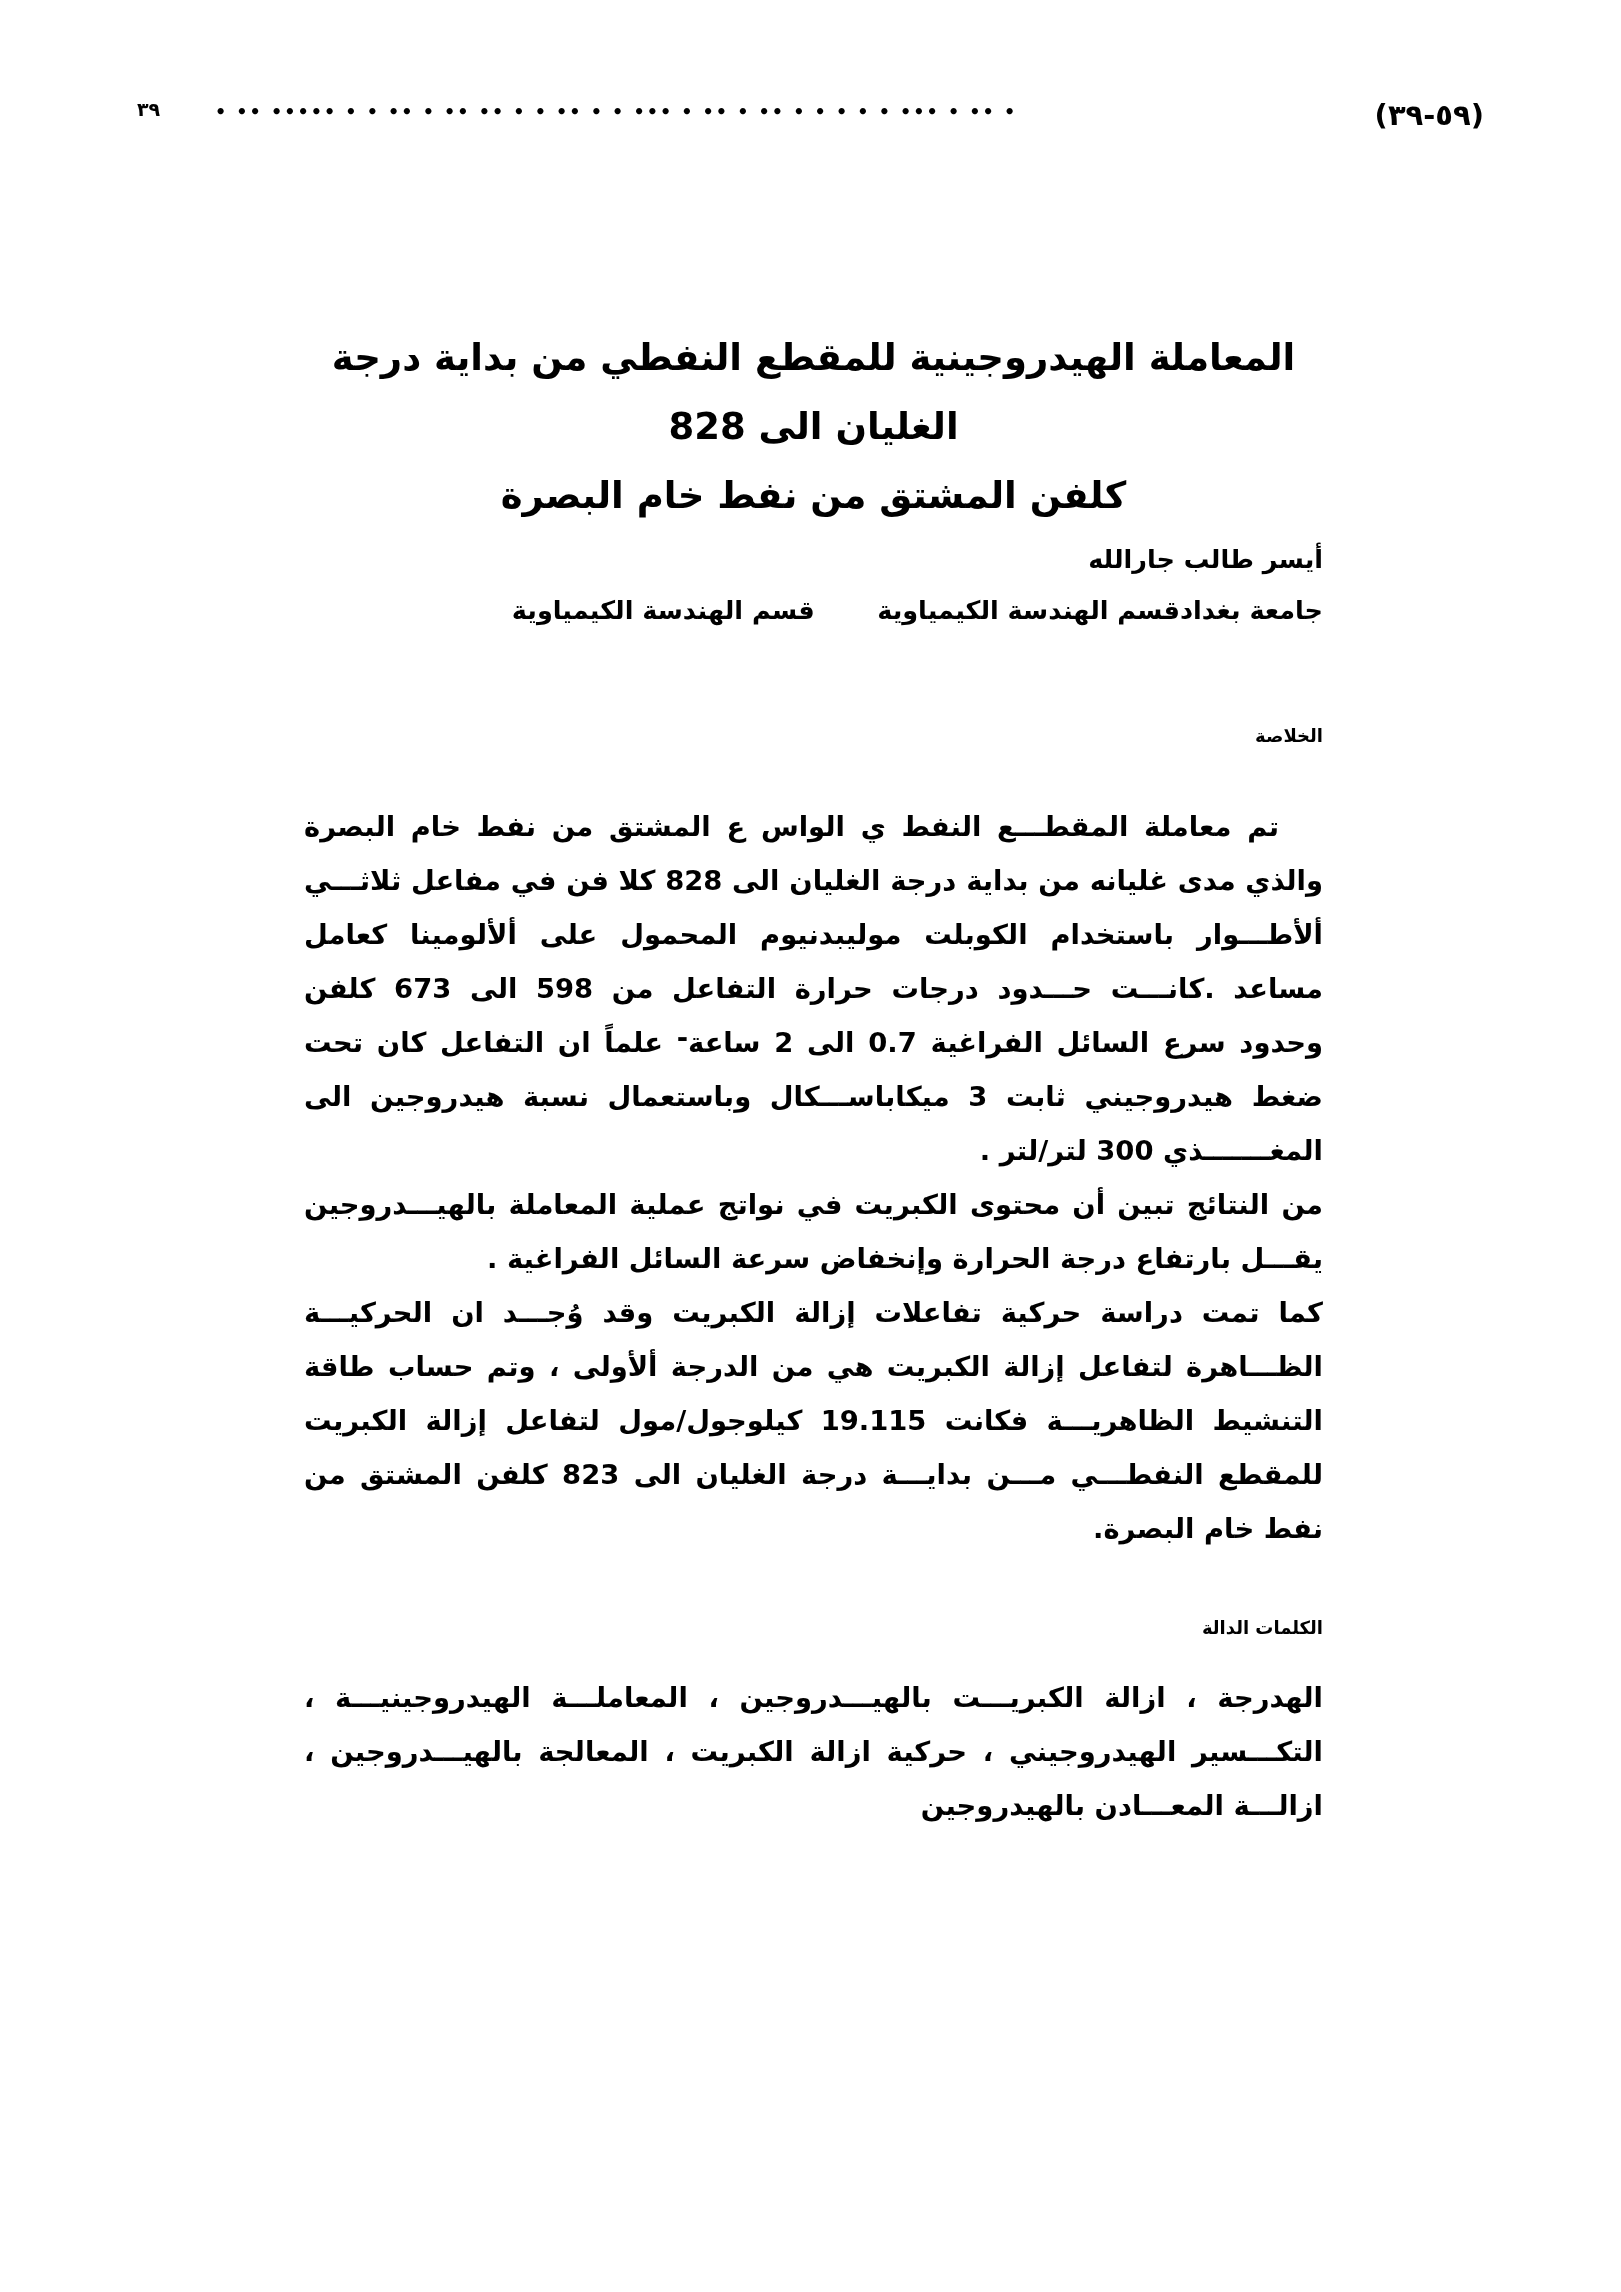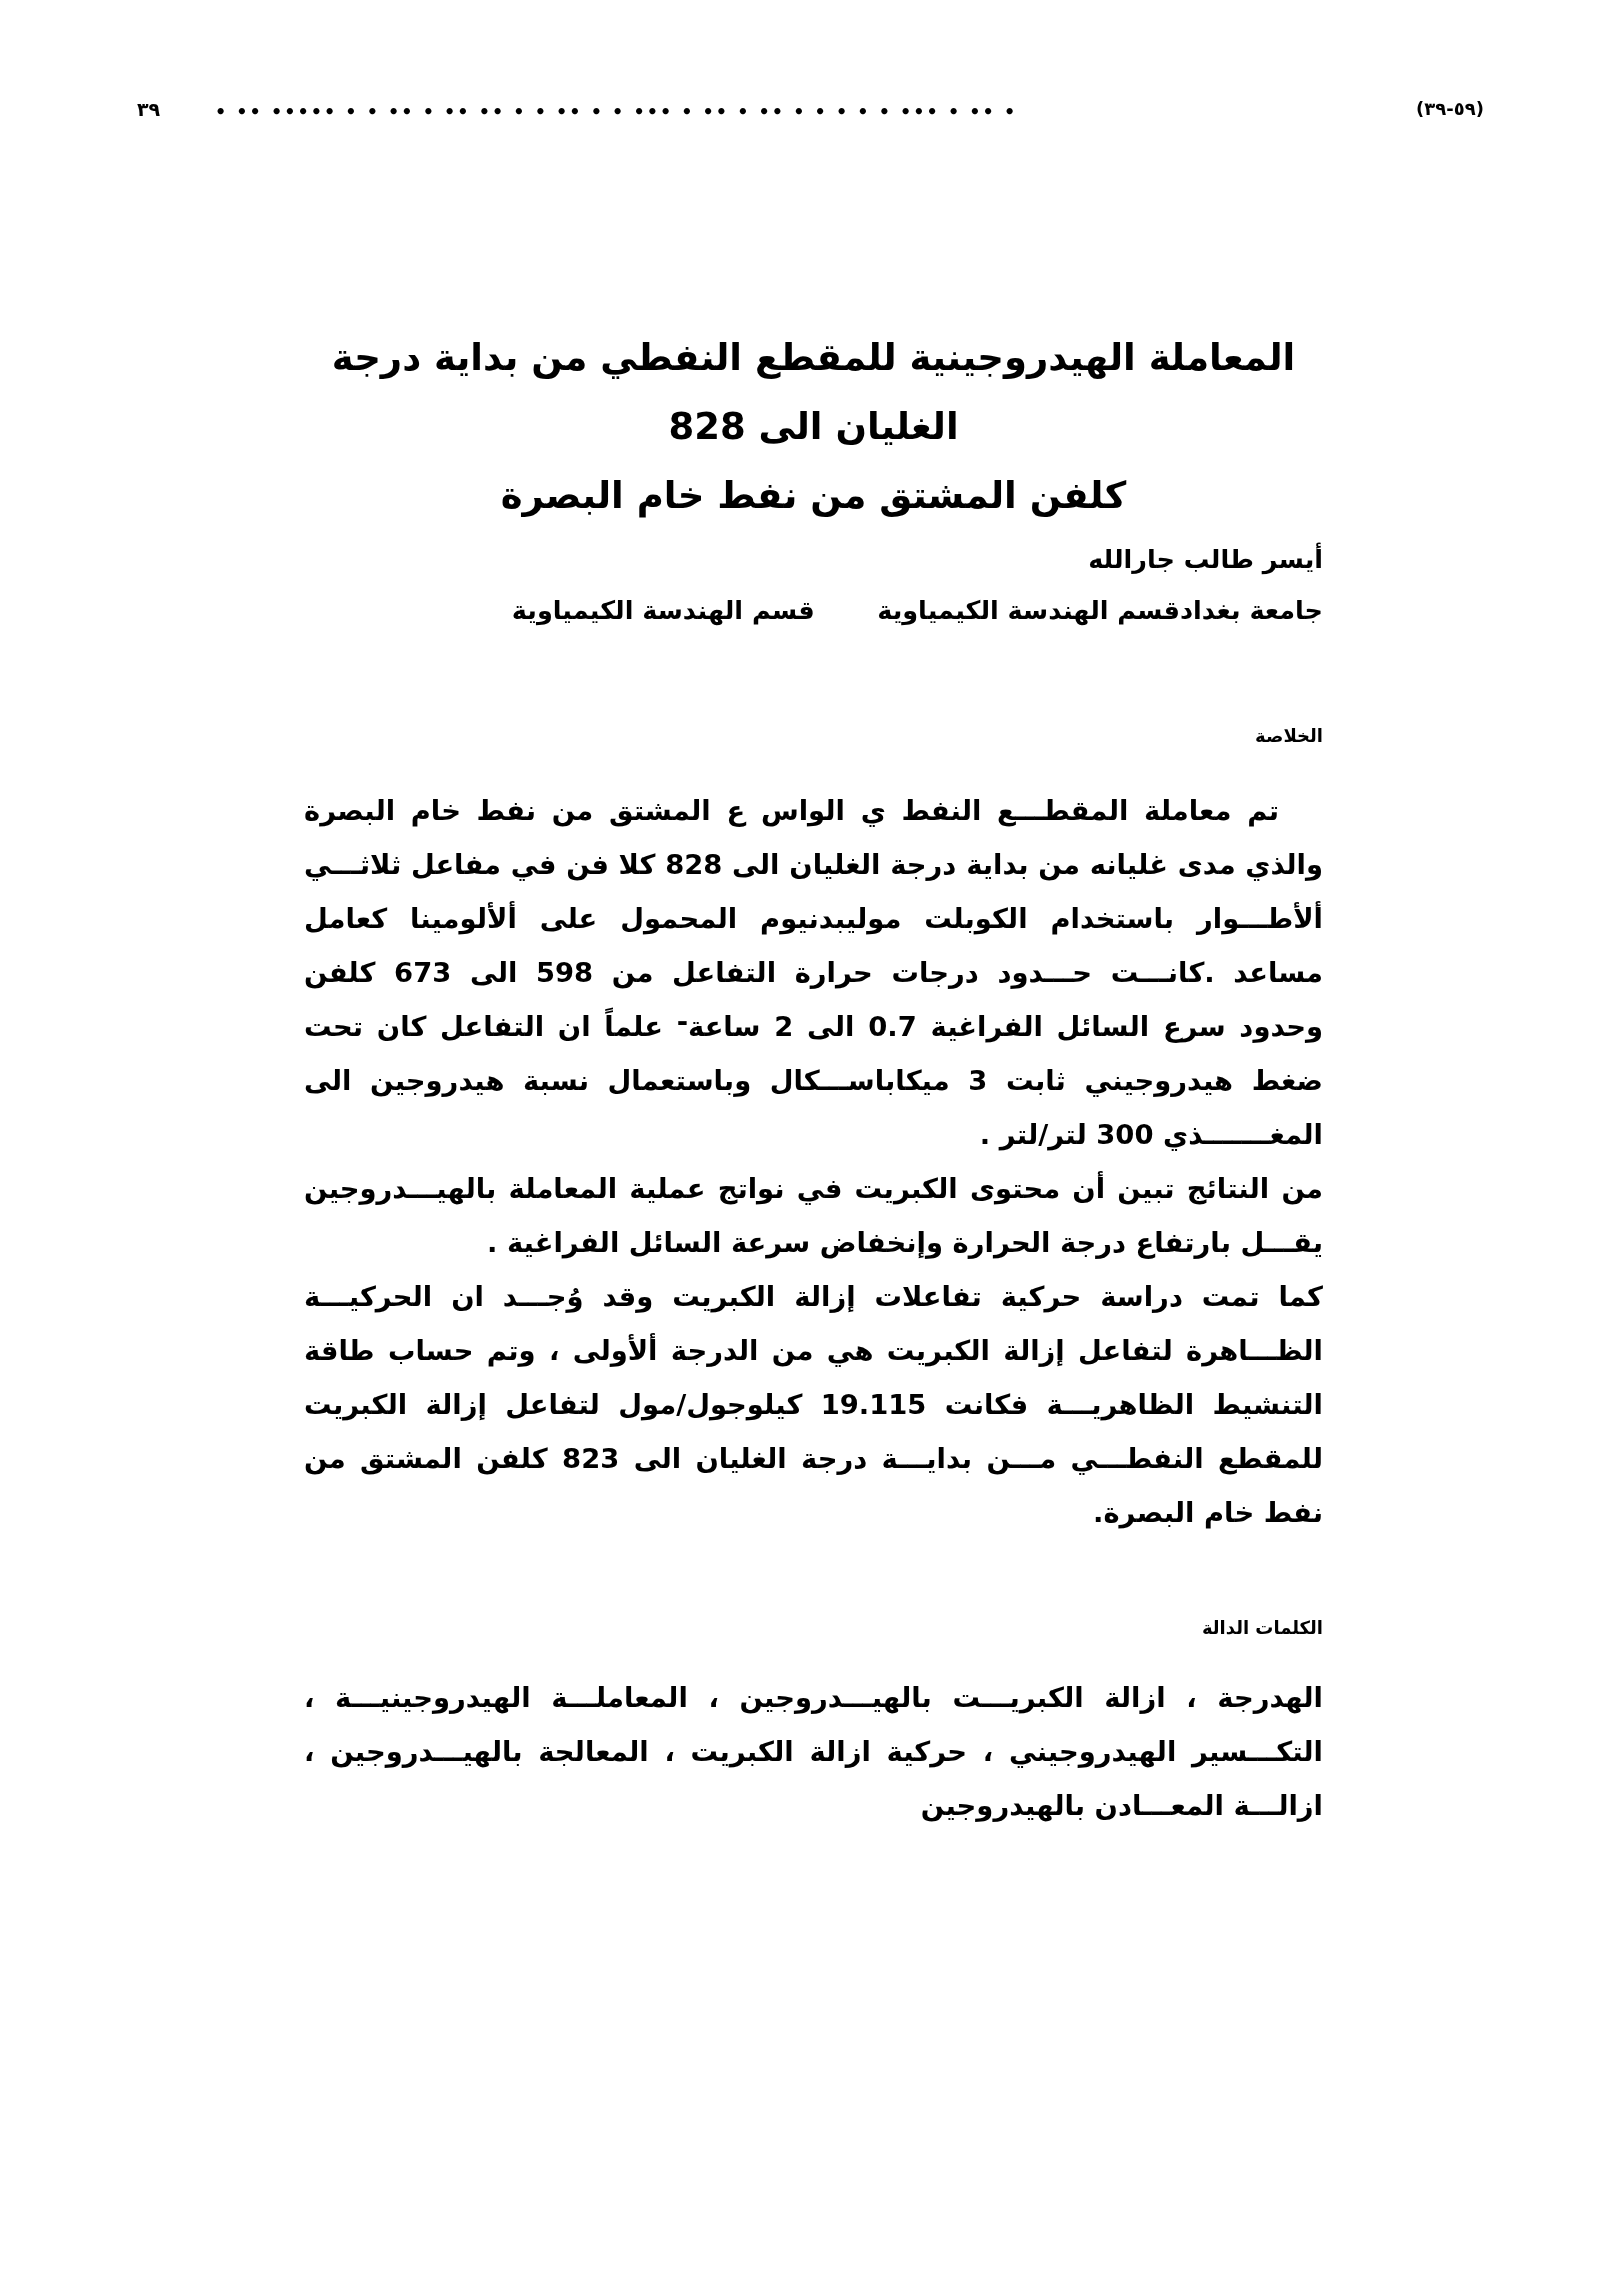--- a/index.html
+++ b/index.html
@@ -1,19 +1,19 @@
 <!DOCTYPE html>
 <html><head>
 <meta charset="utf-8">
 <style>
   html, body { margin:0; padding:0; background:#ffffff; }
   body { width:1621px; height:2293px; position:relative; overflow:hidden; color:#000; font-family:"DejaVu Sans", "Liberation Sans", sans-serif; }
   .header { position:absolute; top:98px; left:137px; right:137px; height:39px; }
   .page-num-left { position:absolute; left:0; top:0; font-weight:bold; font-size:19px; }
-  .page-range-right { position:absolute; right:0; top:0; font-weight:bold; font-size:18px; direction:rtl; }
+  .page-range-right { position:absolute; right:0; top:0; font-weight:bold; font-size:29px; direction:rtl; }
   .dots { position:absolute; left:78px; top:3.9px; width:804px; height:19.6px; font-weight:bold; font-size:17.6px; letter-spacing:2px; white-space:nowrap; overflow:hidden; }
   .title { position:absolute; top:323px; left:294px; width:1039px; text-align:center; direction:rtl; font-weight:bold; font-size:37px; line-height:69px; }
   .title .line { display:block; }
   .authors { position:absolute; top:534px; left:333px; width:990px; direction:rtl; font-weight:bold; font-size:25.5px; line-height:51px; }
   .authors .row { display:flex; flex-direction:row; justify-content:flex-start; gap:0; }
   .authors .a1 { width:549px; }
   .authors .aff { margin-left:41px; }
   .section-heading { position:absolute; left:294px; width:1029px; direction:rtl; font-weight:bold; font-size:18px; text-align:right; }
   .body-text { position:absolute; left:304px; width:1019px; direction:rtl; font-weight:bold; font-size:27.4px; line-height:54px; text-align:justify; text-align-last:right; }
   .body-text p { margin:0; }
@@ -39,21 +39,21 @@
   </div>
   <div class="row">
     <span>جامعة بغداد</span>
     <span class="aff">قسم الهندسة الكيمياوية</span>
     <span class="aff" style="margin-left:0;margin-right:21.6px">قسم الهندسة الكيمياوية</span>
   </div>
 </div>
 
 <div class="section-heading" style="top:725px;">الخلاصة</div>
 
-<div class="body-text" style="top:784px;">
+<div class="body-text" style="top:800px;">
   <p class="indent">تم معاملة المقطـــع النفط ي الواس ع المشتق من نفط خام البصرة والذي مدى غليانه من بداية درجة الغليان الى 828 كلا فن في مفاعل ثلاثـــي ألأطـــوار باستخدام الكوبلت موليبدنيوم المحمول على ألألومينا كعامل مساعد .كانـــت حـــدود درجات حرارة التفاعل من 598 الى 673 كلفن وحدود سرع السائل الفراغية 0.7 الى 2 ساعة־ علماً ان التفاعل كان تحت ضغط هيدروجيني ثابت 3 ميكاباســـكال وباستعمال نسبة هيدروجين الى المغـــــــذي 300 لتر/لتر .</p>
   <p>من النتائج تبين أن محتوى الكبريت في نواتج عملية المعاملة بالهيـــدروجين يقـــل بارتفاع درجة الحرارة وإنخفاض سرعة السائل الفراغية .</p>
   <p>كما تمت دراسة حركية تفاعلات إزالة الكبريت وقد وُجـــد ان الحركيـــة الظـــاهرة لتفاعل إزالة الكبريت هي من الدرجة ألأولى ، وتم حساب طاقة التنشيط الظاهريـــة فكانت 19.115 كيلوجول/مول لتفاعل إزالة الكبريت للمقطع النفطـــي مـــن بدايـــة درجة الغليان الى 823 كلفن المشتق من نفط خام البصرة.</p>
 </div>
 
 <div class="section-heading" style="top:1617px;">الكلمات الدالة</div>
 
 <div class="body-text" style="top:1671px;">
   <p>الهدرجة ، ازالة الكبريـــت بالهيـــدروجين ، المعاملـــة الهيدروجينيـــة ، التكـــسير الهيدروجيني ، حركية ازالة الكبريت ، المعالجة بالهيـــدروجين ، ازالـــة المعـــادن بالهيدروجين</p>
 </div>

